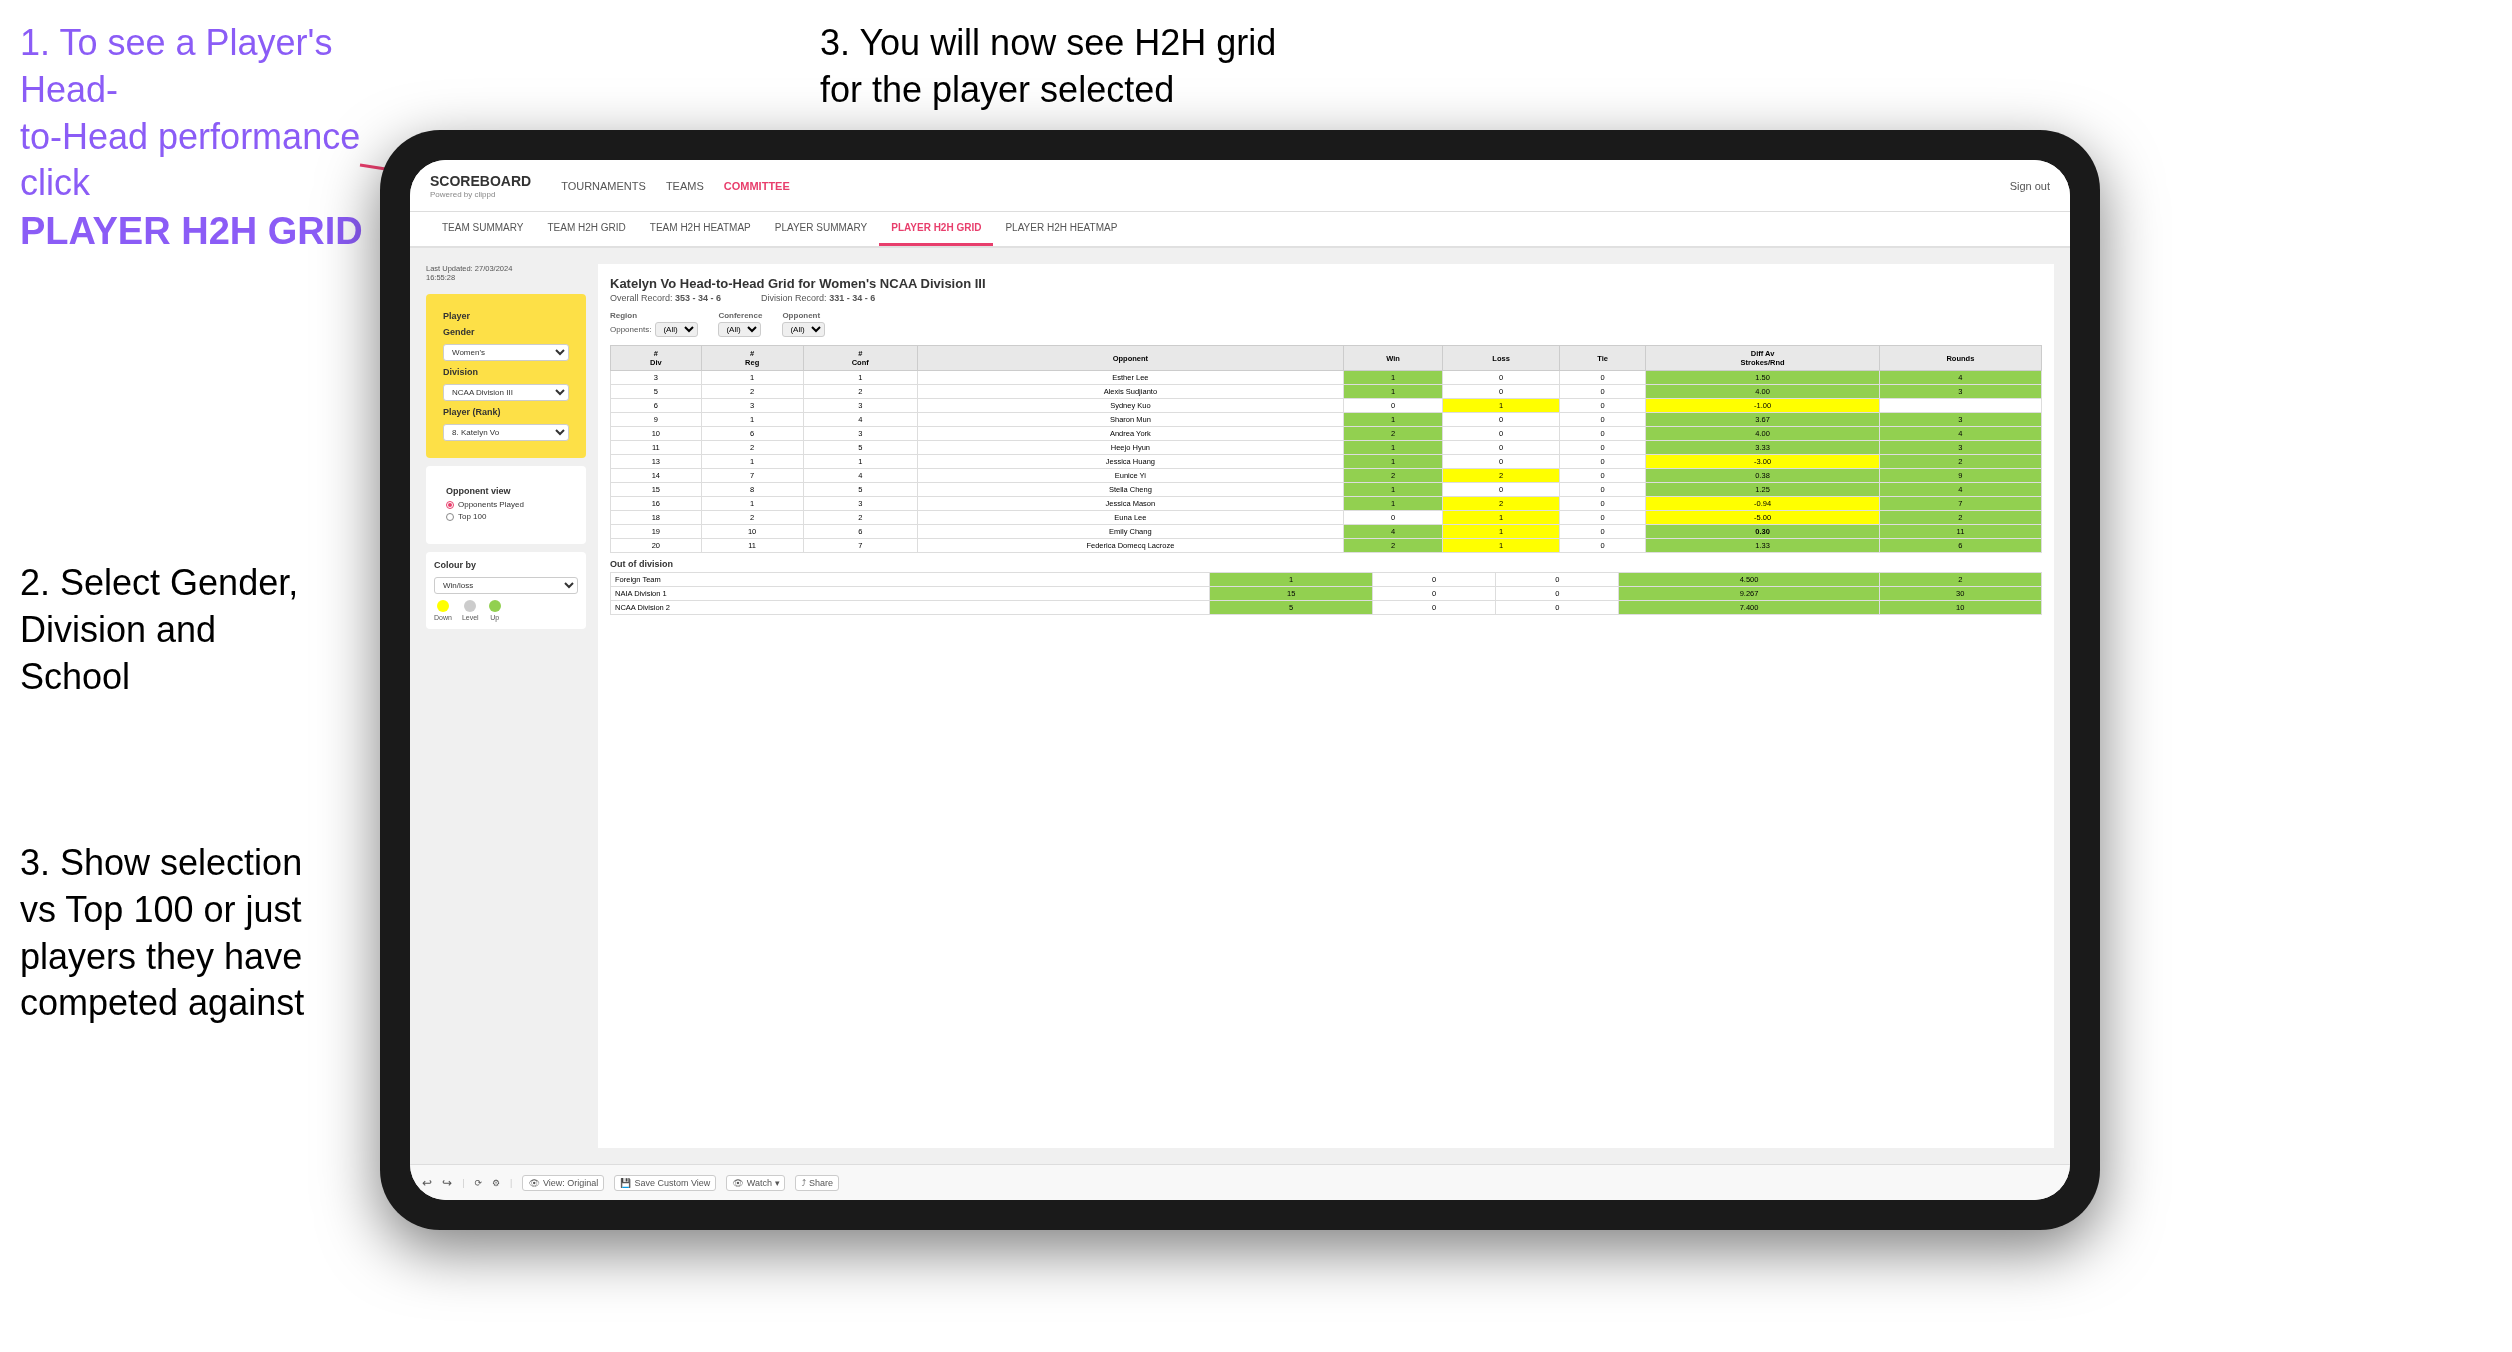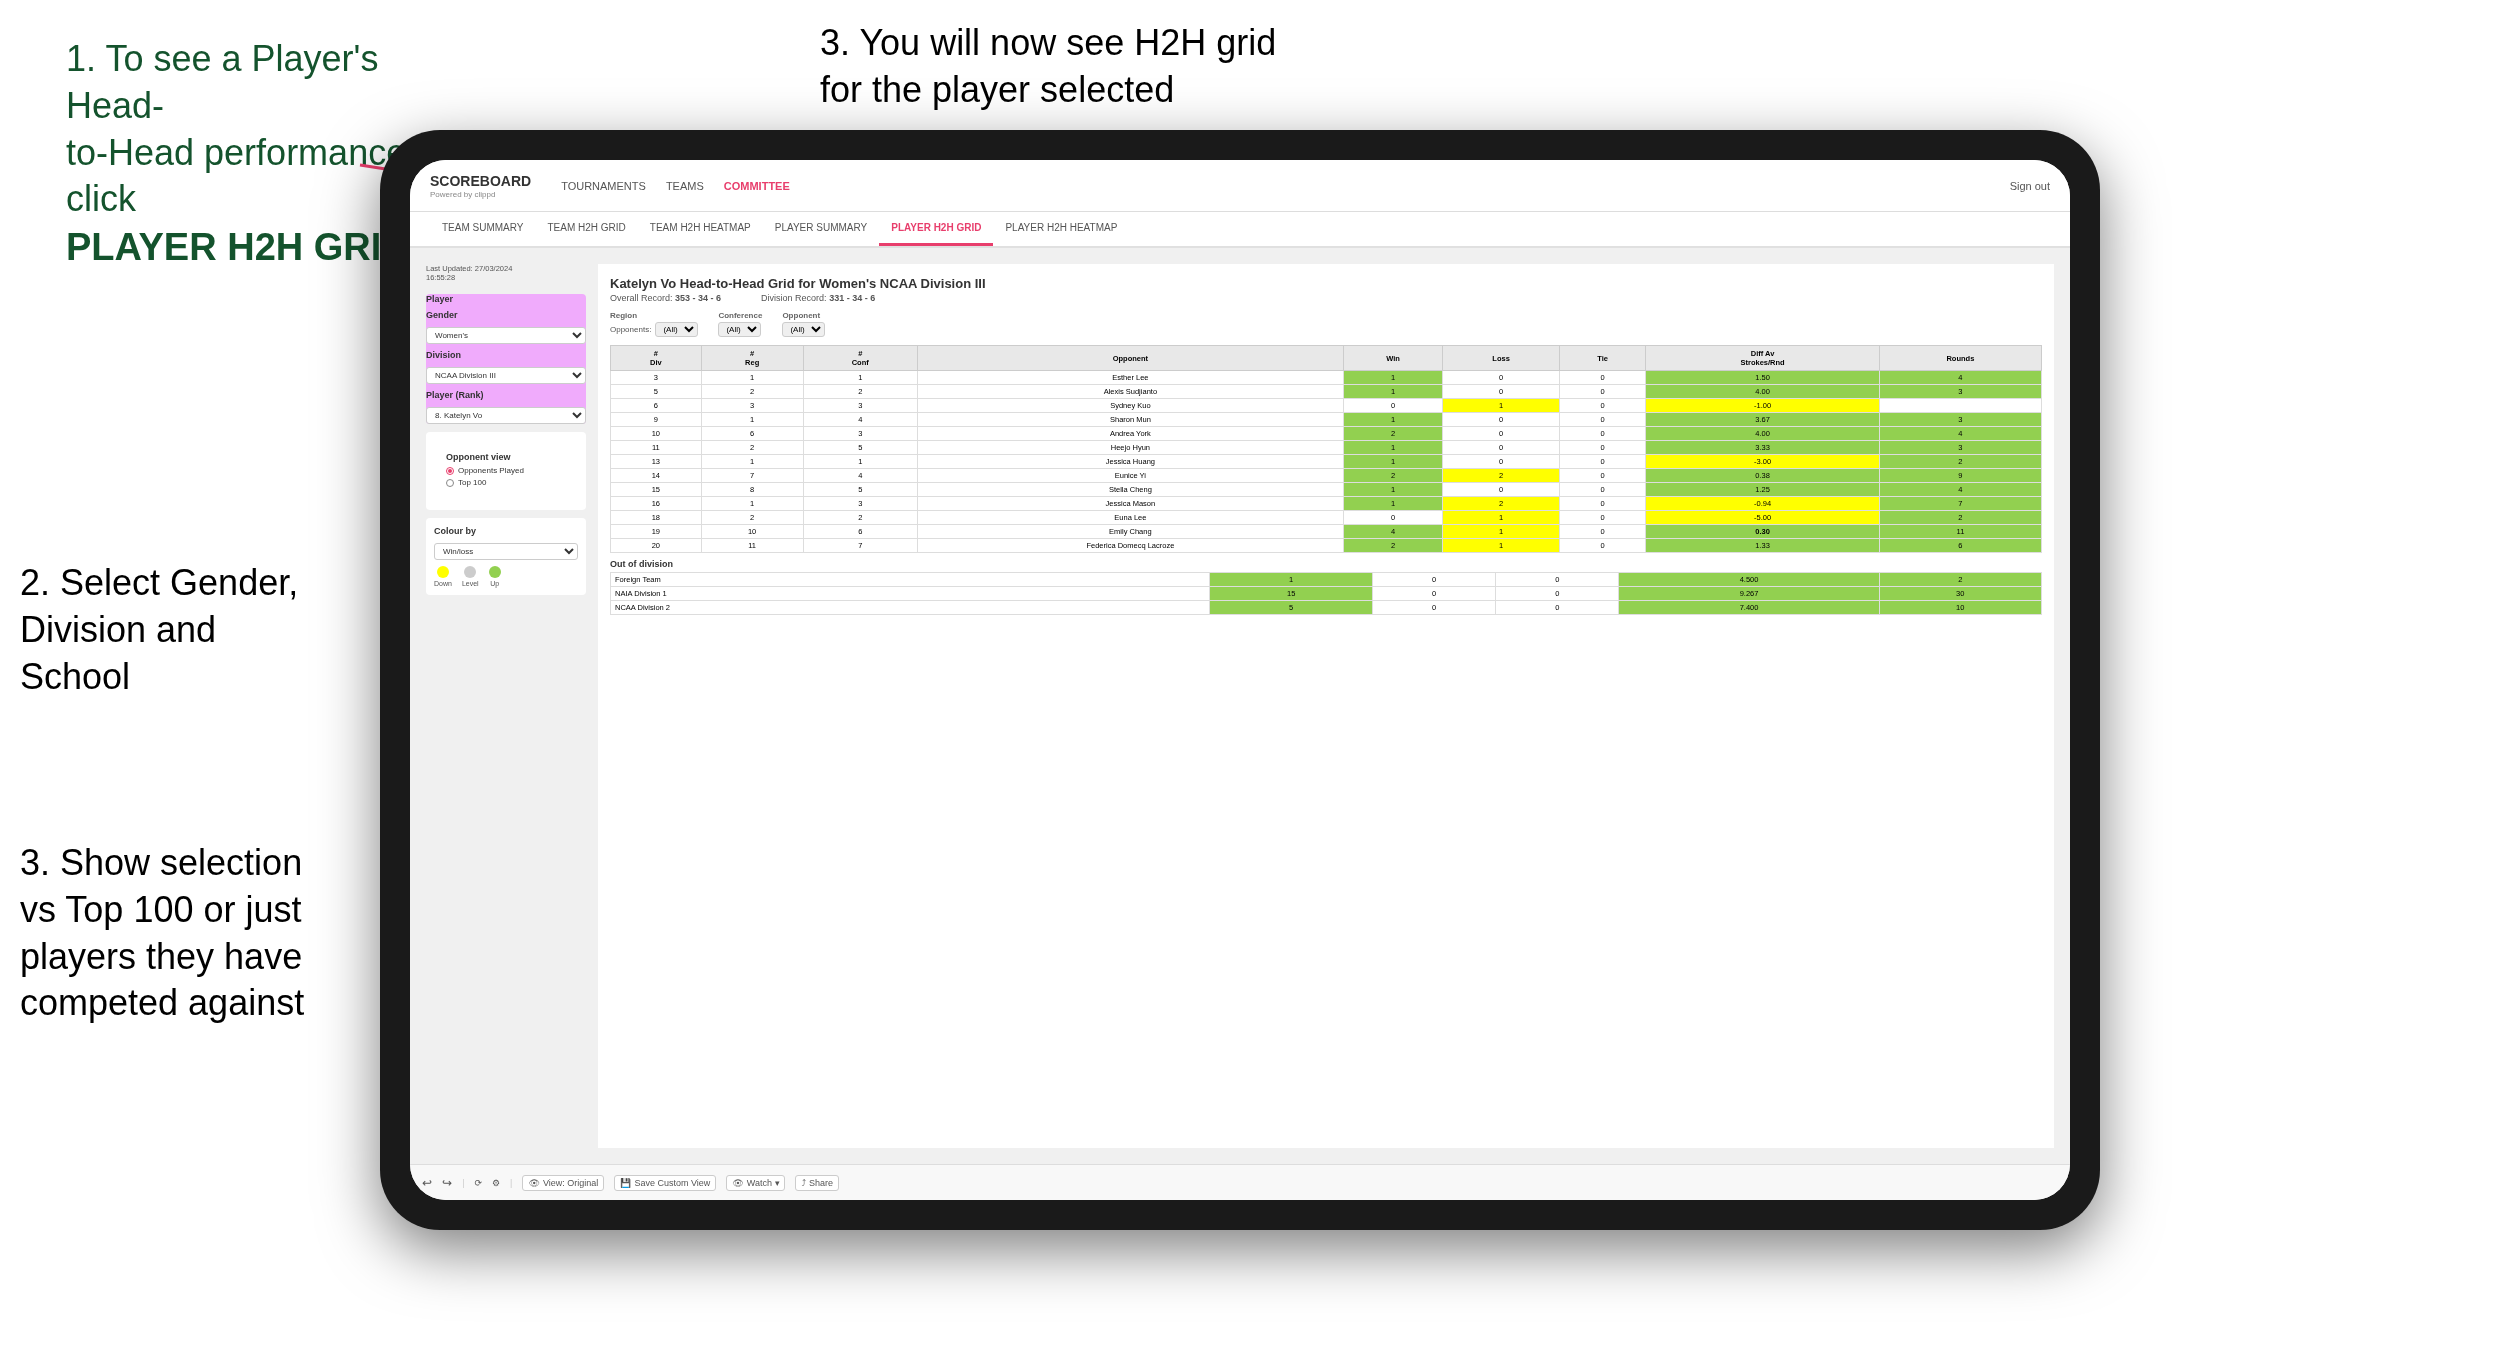--- a/index.html
+++ b/index.html
@@ -8,27 +8,26 @@
       font-family: Arial, sans-serif;
       width: 2512px;
       height: 1352px;
       position: relative;
       overflow: hidden;
     }
 
     
     .instruction-top-left {
       position: absolute;
-      top: 36px;
+      top: 20px;
       left: 20px;
       font-size: 36px;
       line-height: 1.3;
       max-width: 380px;
-      color: #14532d;
-      margin-left: 46px;
+      color: #8b5cf6;
     }
     .instruction-top-left strong {
       font-size: 38px;
     }
 
     
     .instruction-top-right {
       position: absolute;
       top: 20px;
       left: 820px;
@@ -178,23 +177,23 @@
       gap: 8px;
     }
 
     .last-updated {
       font-size: 7.5px;
       color: #555;
       margin-bottom: 4px;
     }
 
     .sidebar-section {
-      background: #f0abfc;
+      background: #fde047;
       border-radius: 4px;
-      padding: 0;
+      padding: 17px;
     }
     .sidebar-label {
       font-size: 9px;
       font-weight: bold;
       color: #333;
       margin-bottom: 4px;
     }
     .sidebar-select {
       width: 100%;
       font-size: 8px;

